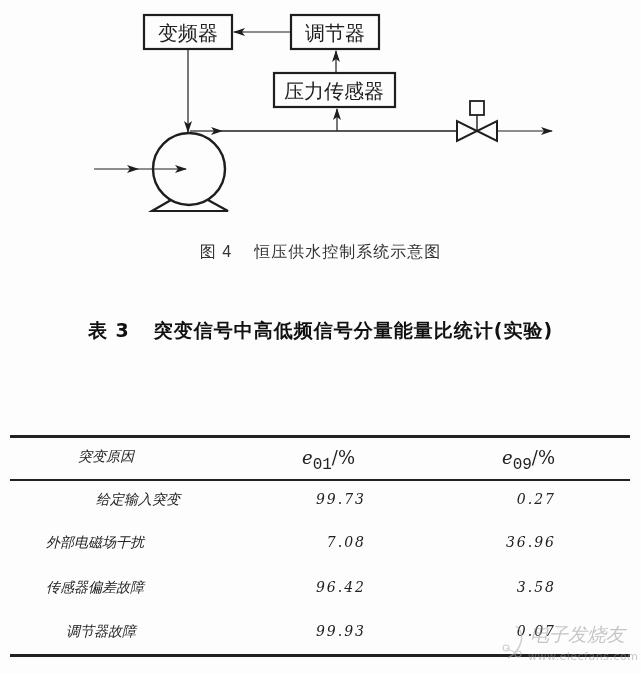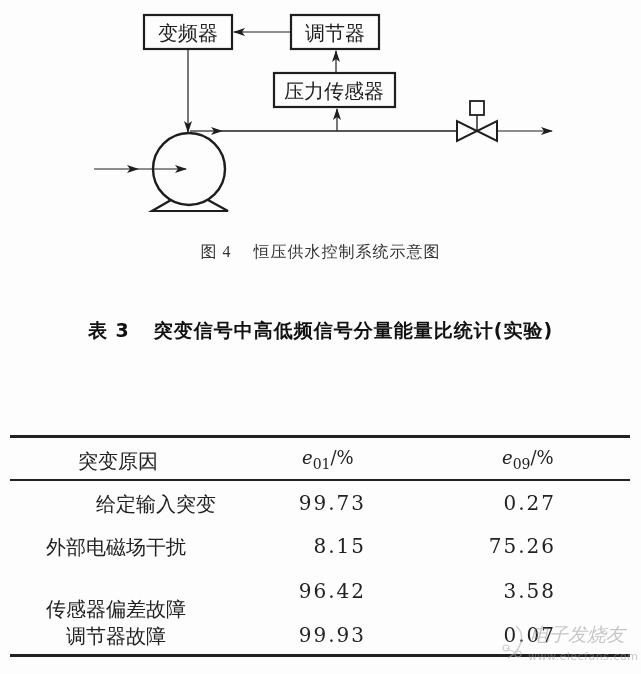--- a/index.html
+++ b/index.html
@@ -1,35 +1,35 @@
 <!DOCTYPE html>
 <html><head>
 <meta charset="utf-8">
 <style>
   html, body { margin:0; padding:0; background:#fdfdfd; }
   body { width:641px; height:674px; position:relative; overflow:hidden;
          font-family:"DejaVu Serif","Liberation Serif",serif; color:#1e1e1e; }
   #diagram { position:absolute; left:0; top:0; width:641px; height:230px; }
   .box-label { font-family:"DejaVu Sans","Liberation Sans",sans-serif; font-size:20px; fill:#1e1e1e; }
   .caption { position:absolute; left:0; width:641px; top:242px; text-align:center;
-             font-family:Liberation Serif, serif; font-size:16px; color:#333; letter-spacing:1px; }
+             font-family:Liberation Sans, sans-serif; font-size:16px; color:#333; letter-spacing:1px; }
   .caption .num { margin-right:22px; }
   .table-title { position:absolute; left:0; width:641px; top:318px; text-align:center;
                  font-family:"DejaVu Sans","Liberation Sans",sans-serif; font-weight:bold;
                  font-size:19px; color:#111; letter-spacing:1px; }
   .table-title .num { margin-right:24px; }
   .rule { position:absolute; left:10px; width:620px; background:#222; }
   .rule.top { top:435px; height:3px; }
   .rule.mid { top:479px; height:2px; }
   .rule.bot { top:654px; height:3px; }
-  .cell { position:absolute; font-size:20px; color:#222; white-space:nowrap; }
+  .cell { position:absolute; font-size:14px; color:#222; white-space:nowrap;font-style:italic; }
   .col0 { font-family:"DejaVu Sans","Liberation Sans",sans-serif; }
   .num-cell { font-family:"DejaVu Serif","Liberation Serif",serif; letter-spacing:2px; text-align:right; }
   .hdr-math { font-family:"DejaVu Serif","Liberation Serif",serif; font-style:italic; font-size:18px; }
-  .hdr-math sub { font-style:normal; font-size:14px; }
+  .hdr-math sub { font-style:normal; font-size:16px;font-family:Liberation Mono, monospace; }
   .hdr-math .unit { font-style:normal; }
   .watermark { position:absolute; left:500px; top:620px; width:140px; height:52px; opacity:0.55; }
   .wm-text { font-family:"DejaVu Sans","Liberation Sans",sans-serif; color:#999; }
 </style>
 </head>
 <body>
 
 <svg id="diagram" viewBox="0 0 641 230" xmlns="http://www.w3.org/2000/svg">
   <defs>
     <marker id="arr" markerWidth="12" markerHeight="8" refX="11" refY="4" orient="auto" markerUnits="userSpaceOnUse">
@@ -104,26 +104,26 @@
   </div>
 
   <div>
     <div class="cell col0" style="left:56px; top:491px;margin-left:40px;">给定输入突变</div>
     <div class="cell num-cell" style="right:275px; top:491px;">99.73</div>
     <div class="cell num-cell" style="right:85px; top:491px;">0.27</div>
   </div>
 
   <div>
     <div class="cell col0" style="left:46px; top:534px;">外部电磁场干扰</div>
-    <div class="cell num-cell" style="right:275px; top:534px;">8.15</div>
-    <div class="cell num-cell" style="right:85px; top:534px;">75.26</div>
+    <div class="cell num-cell" style="right:275px; top:534px;">7.08</div>
+    <div class="cell num-cell" style="right:85px; top:534px;">36.96</div>
   </div>
 
   <div>
-    <div class="cell col0" style="left:46px; top:579px;margin-top:17px;">传感器偏差故障</div>
+    <div class="cell col0" style="left:46px; top:579px;">传感器偏差故障</div>
     <div class="cell num-cell" style="right:275px; top:579px;">96.42</div>
     <div class="cell num-cell" style="right:85px; top:579px;margin-left:32px;">3.58</div>
   </div>
 
   <div>
     <div class="cell col0" style="left:66px; top:623px;">调节器故障</div>
     <div class="cell num-cell" style="right:275px; top:623px;">99.93</div>
     <div class="cell num-cell" style="right:85px; top:623px;">0.07</div>
   </div>
 </div>

